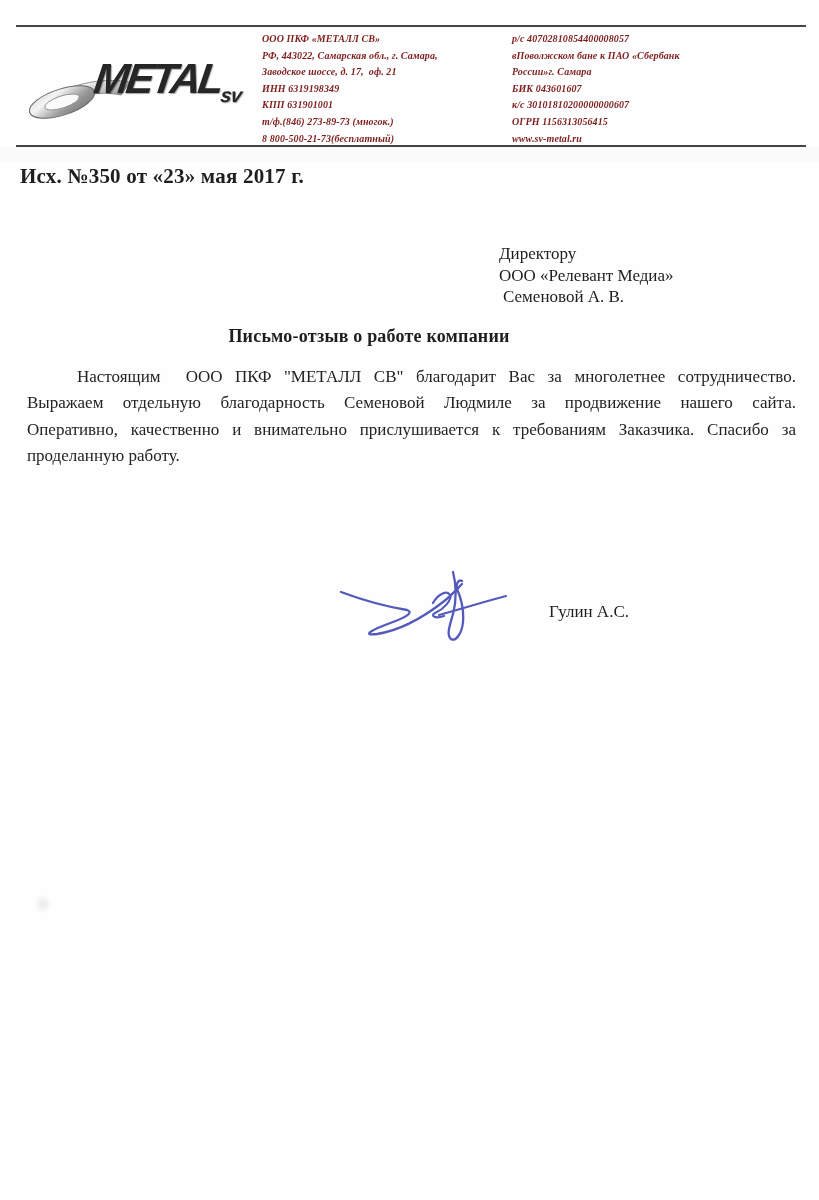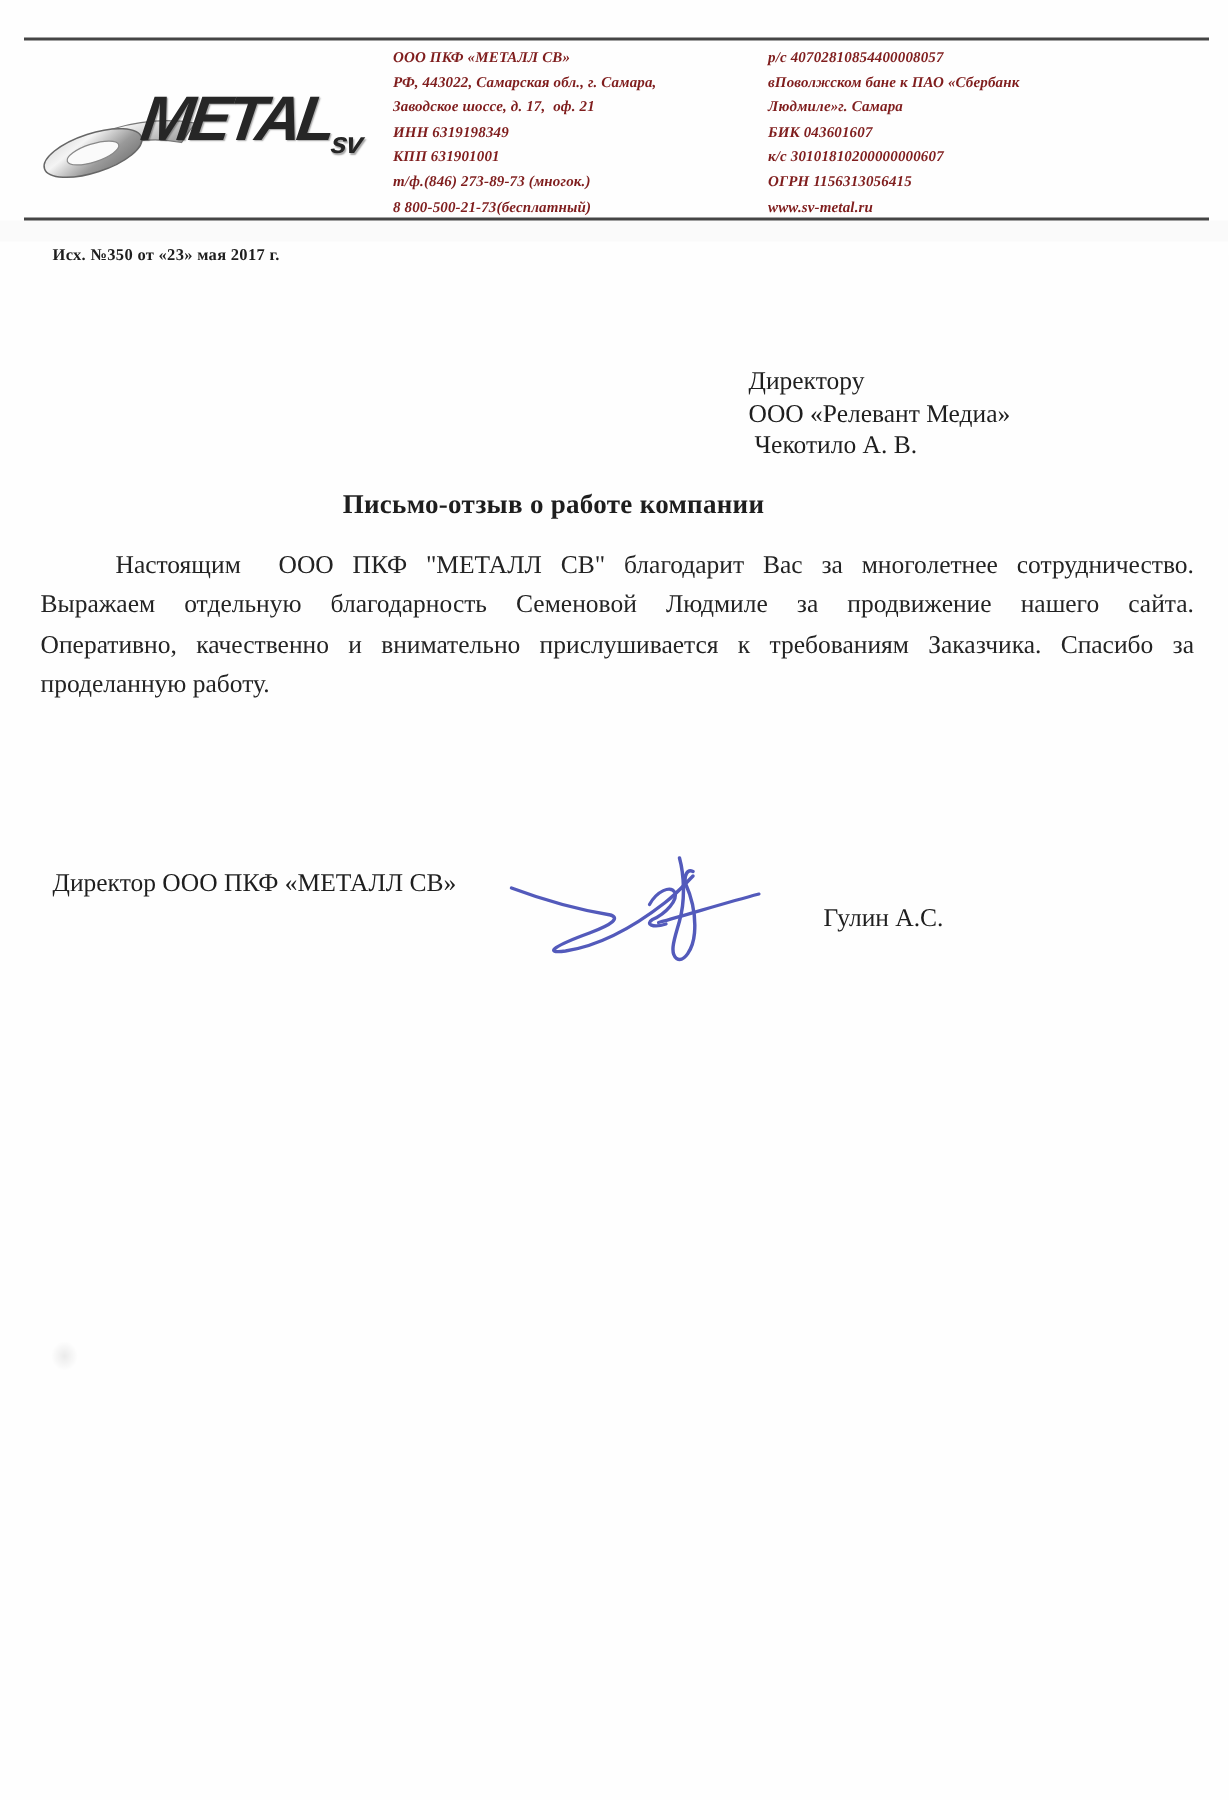--- a/index.html
+++ b/index.html
@@ -33,21 +33,21 @@
   
   .hdr-col{
     position:absolute;top:31px;
     font-weight:bold;font-style:italic;
     font-size:10px;line-height:16.6px;
     color:#7f1d1d;letter-spacing:0.1px;white-space:nowrap;
   }
   .hdr-company{left:262px;width:270px;}
   .hdr-bank{left:512px;width:268px;}
 
-  .ref-line{position:absolute;left:35px;top:164px;font-weight:bold;font-size:11px;letter-spacing:0.2px;}
+  .ref-line{position:absolute;left:20px;top:164px;font-weight:bold;font-size:21px;letter-spacing:0.2px;}
 
   .recipient{position:absolute;left:499px;top:203px;font-size:17px;line-height:21.6px;margin-top:40px;}
   .recipient .r3{padding-left:4px;}
 
   .letter-title{
     position:absolute;left:0;top:326px;width:738px;
     text-align:center;font-weight:bold;font-size:18px;letter-spacing:0.2px;
   }
 
   .letter-body{
@@ -102,46 +102,45 @@
     <div>Заводское шоссе, д. 17,&nbsp; оф. 21</div>
     <div>ИНН 6319198349</div>
     <div>КПП 631901001</div>
     <div>т/ф.(846) 273-89-73 (многок.)</div>
     <div>8 800-500-21-73(бесплатный)</div>
   </div>
 
   <div class="hdr-col hdr-bank">
     <div>р/с 40702810854400008057</div>
     <div>вПоволжском бане к ПАО «Сбербанк</div>
-    <div>Людмиле»г. Самара</div>
+    <div>России»г. Самара</div>
     <div>БИК 043601607</div>
     <div>к/с 30101810200000000607</div>
     <div>ОГРН 1156313056415</div>
     <div>www.sv-metal.ru</div>
   </div>
 
   <div class="ref-line">Исх. №350 от «23» мая 2017 г.</div>
 
   <div class="recipient">
     <div>Директору</div>
     <div>ООО «Релевант Медиа»</div>
-    <div class="r3">Чекотило А. В.</div>
+    <div class="r3">Семеновой А. В.</div>
   </div>
 
   <div class="letter-title">Письмо-отзыв о работе компании</div>
 
   <div class="letter-body">
     <div class="bl just ind1">Настоящим&nbsp; ООО ПКФ "МЕТАЛЛ СВ" благодарит Вас за многолетнее сотрудничество.</div>
     <div class="bl just">Выражаем отдельную благодарность Семеновой Людмиле за продвижение нашего сайта.</div>
     <div class="bl just">Оперативно, качественно и внимательно прислушивается к требованиям Заказчика. Спасибо за</div>
     <div class="bl">проделанную работу.</div>
   </div>
 
   <div class="closing">
-    <div>Директор ООО ПКФ «МЕТАЛЛ СВ»</div>
   </div>
 
   <svg class="signature-svg" width="192" height="88" viewBox="0 0 192 88">
     <g fill="none" stroke-linecap="round" stroke-linejoin="round" opacity="0.95">
       <path stroke-width="2.3" d="M18,36 C42,45 66,51 84,54 C90,56 86,60 70,66 C48,74 38,80 54,78 C80,74 102,60 120,46 C128,40 134,33 139,28" stroke="#4a52b8"></path>
       <path stroke-width="2.2" d="M110,47 C115,38 124,34 127,39 C129,44 121,53 112,57 C107,60 112,63 121,60" stroke="#4a52b8"></path>
       <path stroke-width="2.3" d="M130,16 C133,27 134,44 130,58 C127,69 123,79 128,83 C133,86 139,77 140,66 C141,54 138,42 134,33 C133,28 135,23 139,25" stroke="#4a52b8"></path>
       <path stroke-width="2.1" d="M116,59 C138,53 160,46 183,40" stroke="#4a52b8"></path>
     </g>
   </svg>

